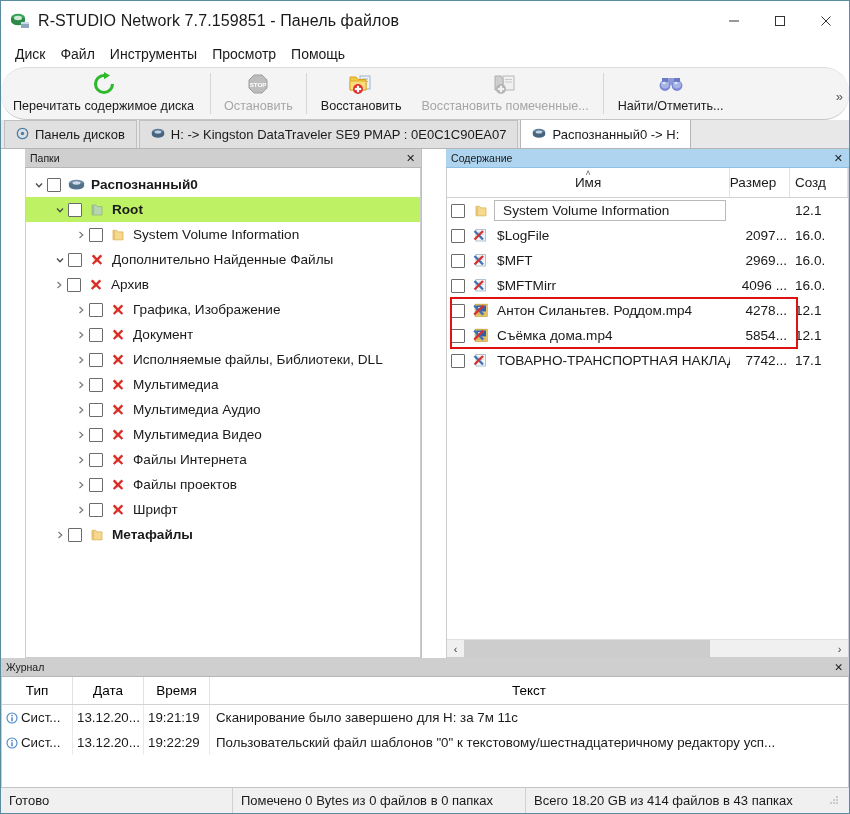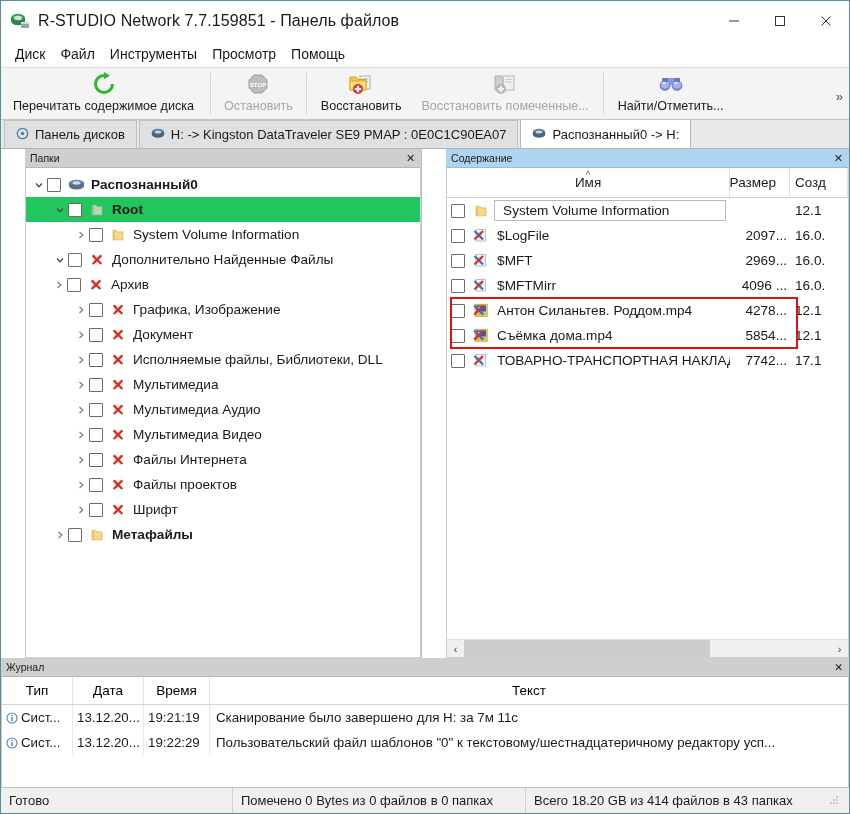--- a/index.html
+++ b/index.html
@@ -54,20 +54,21 @@
   }
 
   
   .toolbar {
     height: 53px; min-height: 53px;
     background: #f4f4f4;
     border-top: 1px solid #dcdcdc;
     border-bottom: 1px solid #c4c4c4;
     display: flex; align-items: stretch;
     position: relative;
+    border-radius: 25px;
   }
   .tb-btn {
     display: flex; flex-direction: column; align-items: center; justify-content: flex-start;
     padding: 3px 8px 0 8px; min-width: 54px;
     position: relative;
   }
   .tb-btn .ic {
     height: 26px; display: flex; align-items: center; justify-content: center; margin-bottom: 2px;
   }
   .tb-btn .lb {
@@ -120,21 +121,21 @@
     flex: 1 1 auto; background: #ffffff; overflow: hidden;
     position: relative; border: 1px solid #cdcdcd; border-top: none;
   }
 
   
   .tree { padding: 4px 0 0 0; font-size: 13.6px; color: #1a1a1a; }
   .trow {
     height: 25px; display: flex; align-items: center; white-space: nowrap;
     padding-left: 4px;
   }
-  .trow.sel { background: #22c55e; }
+  .trow.sel { background: #bef264; }
   .twist {
     width: 17px; min-width: 17px; display: flex; align-items: center; justify-content: center;
     color: #5a5a5a; font-size: 11px;
   }
   .twist svg { display: block; }
   .tcb {
     width: 14px; height: 14px; min-width: 14px;
     border: 1px solid #6b6b6b; background: #fff; margin-right: 6px; border-radius: 1px;
   }
   .ticon { width: 18px; min-width: 18px; margin-right: 6px; display: flex; align-items: center; justify-content: center; }
@@ -149,21 +150,21 @@
   }
   .fl-col {
     height: 29px; display: flex; align-items: center; justify-content: center;
     border-right: 1px solid #e2e2e2; position: relative;
   }
   .fl-col .caret {
     position: absolute; top: 1px; left: 50%; transform: translateX(-50%);
     font-size: 9px; color: #666; line-height: 8px;
   }
   .col-name { flex: 1 1 auto; min-width: 0; }
-  .col-size { width: 60px; min-width: 60px; justify-content: flex-end; padding-right: 13px; }
+  .col-size { width: 60px; min-width: 60px; justify-content: center; padding-right: 13px; }
   .col-date { width: 58px; min-width: 58px; justify-content: flex-start; padding-left: 5px; overflow: hidden; }
   .fl-rows { position: relative; }
   .frow {
     height: 25px; display: flex; align-items: center; font-size: 13.6px; color: #1a1a1a;
     padding-left: 4px; white-space: nowrap;
   }
   .fcb { width: 14px; height: 14px; min-width: 14px; border: 1px solid #6b6b6b; background: #fff; margin-right: 6px; border-radius: 1px; }
   .ficon { width: 20px; min-width: 20px; margin-right: 3px; display: flex; align-items: center; justify-content: center; }
   .fname { flex: 1 1 auto; min-width: 0; overflow: hidden; text-overflow: clip; padding-left: 3px; }
   .fname.boxed {

